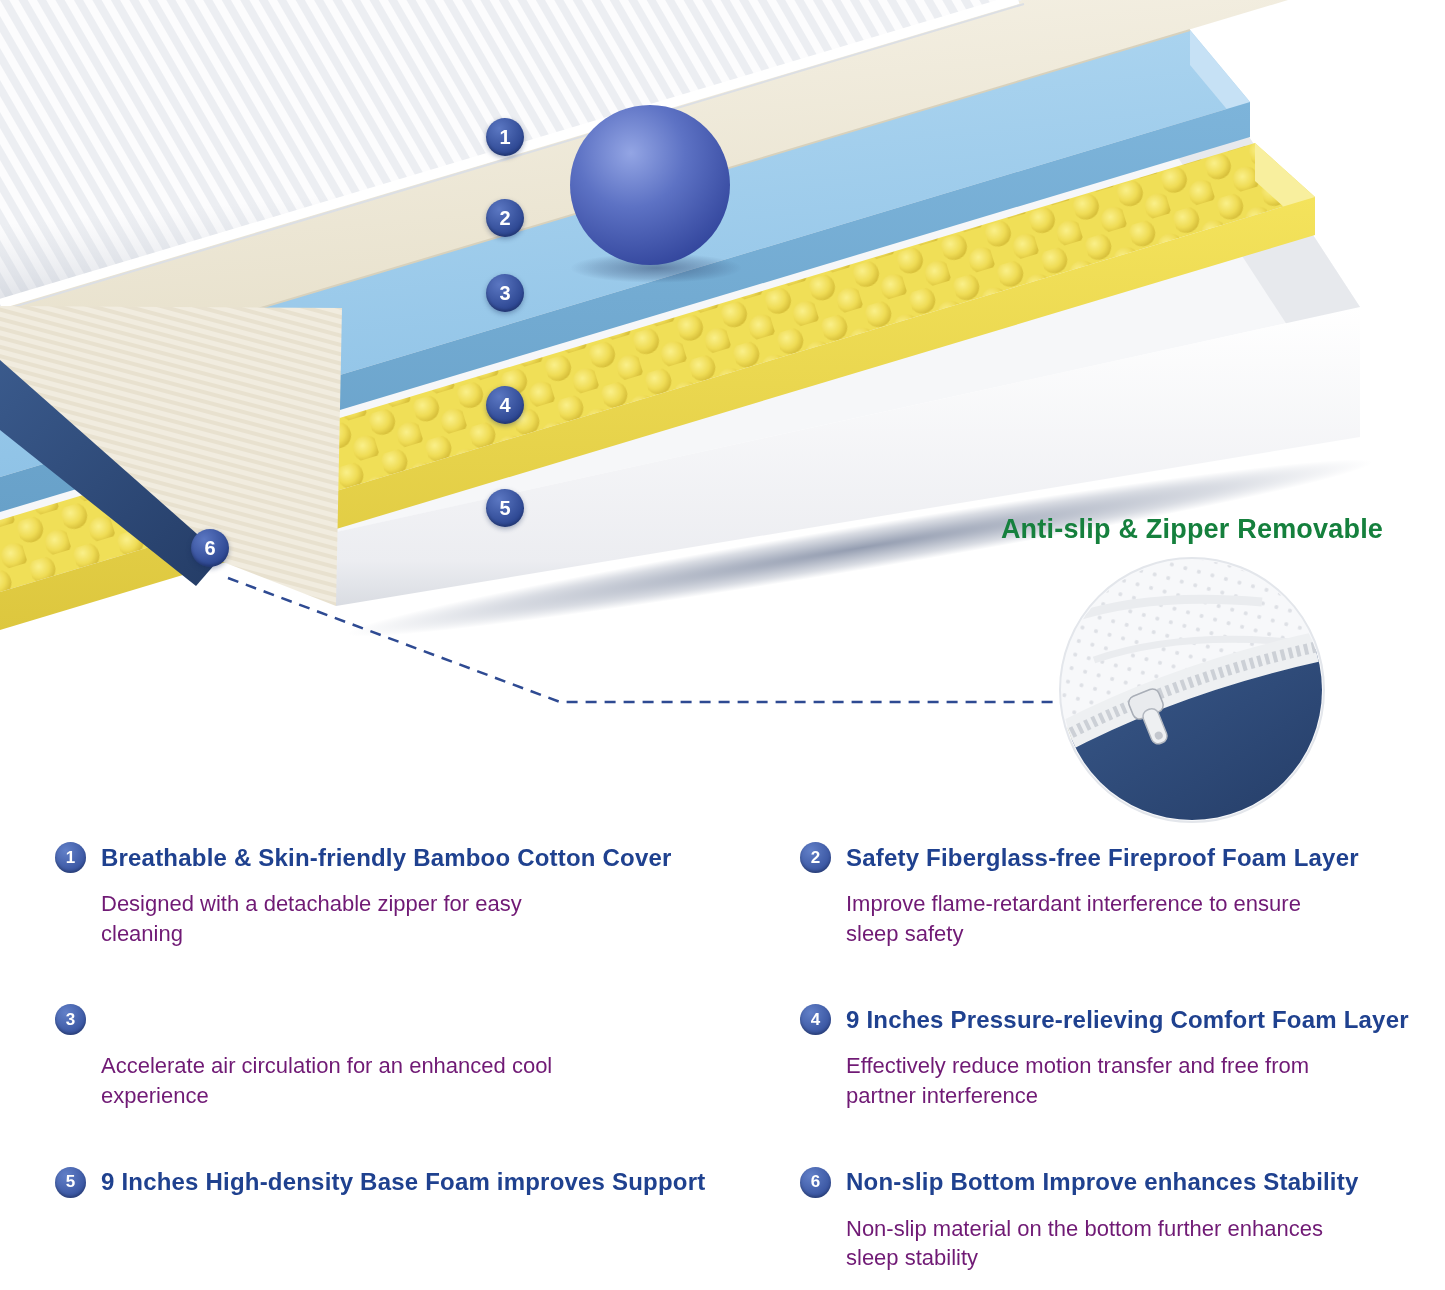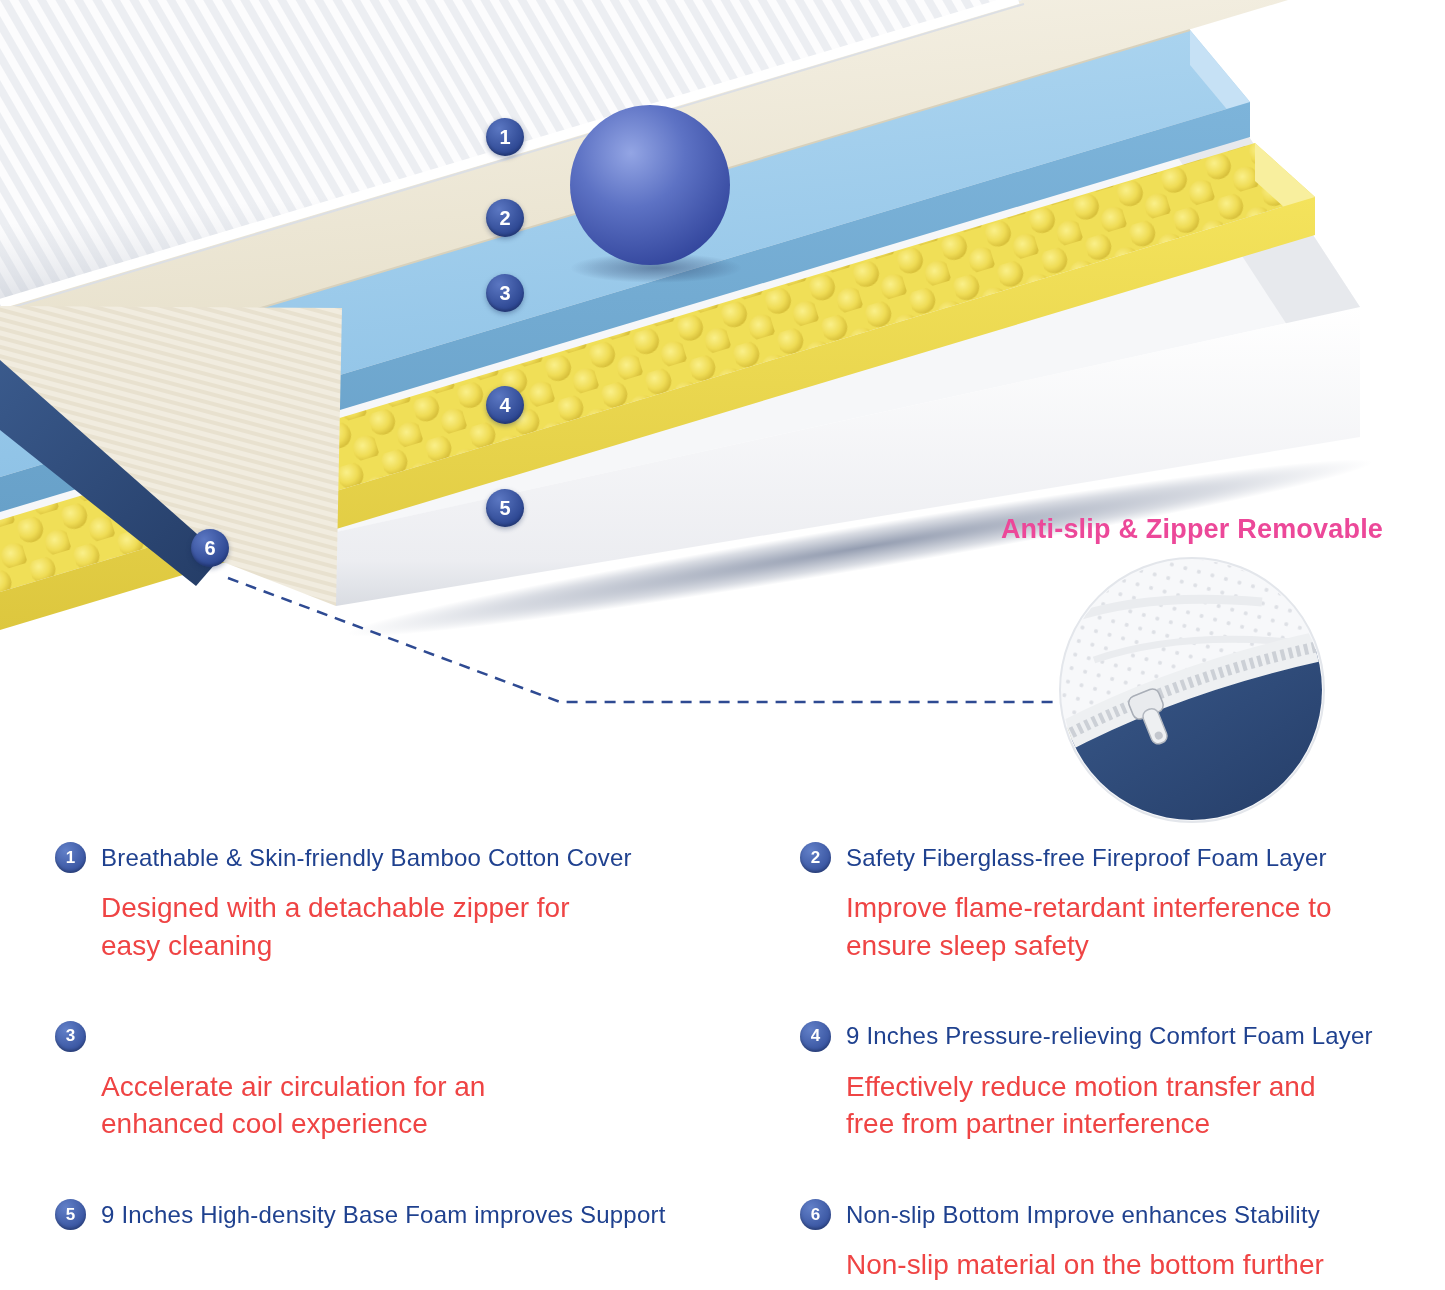--- a/index.html
+++ b/index.html
@@ -10,39 +10,39 @@
   .marker {
     position:absolute; width:38px; height:38px; border-radius:50%;
     background: radial-gradient(circle at 35% 28%, #5b77c2, #2c4691 72%);
     color:#ffffff; font-weight:bold; font-size:20px;
     display:flex; align-items:center; justify-content:center;
     box-shadow: 0 2px 5px rgba(20,40,90,.35), inset 0 -2px 3px rgba(0,0,0,.22);
   }
 
   .inset-title {
     position:absolute; left:972px; top:514px; width:440px;
-    text-align:center; font-size:27px; font-weight:bold; color:#ec4899;
+    text-align:center; font-size:27px; font-weight:bold; color:#15803d;
     letter-spacing:.2px;
   }
 
   .features {
     position:absolute; left:55px; top:842px; width:1355px;
     display:grid; grid-template-columns:745px 1fr; row-gap:56px;
   }
   .feature-header { display:flex; align-items:center; gap:15px; }
   .badge {
     flex:0 0 auto; width:31px; height:31px; border-radius:50%;
     background: radial-gradient(circle at 35% 28%, #6280c8, #37539f 75%);
     color:#fff; font-size:17px; font-weight:bold;
     display:flex; align-items:center; justify-content:center;
     box-shadow: inset 0 -2px 3px rgba(0,0,0,.25);
   }
-  .feature-title { font-size:24px; font-weight:normal; color:#1f418f; letter-spacing:.2px; }
+  .feature-title { font-size:24px; font-weight:bold; color:#1f418f; letter-spacing:.2px; }
   .feature-desc {
-    margin:16px 0 0 46px; font-size:28px; color:#ef4444;
+    margin:16px 0 0 46px; font-size:22px; color:#701a75;
     line-height:1.35; max-width:495px;
   }
 </style>
 </head>
 <body>
 
 <div class="canvas">
 
   <svg class="illustration" width="1445" height="835" viewBox="0 0 1445 835">
     <defs>
@@ -211,17 +211,17 @@
         <div class="badge">5</div>
         <div class="feature-title">9 Inches High-density Base Foam improves Support</div>
       </div>
     </div>
 
     <div class="feature">
       <div class="feature-header">
         <div class="badge">6</div>
         <div class="feature-title">Non-slip Bottom Improve enhances Stability</div>
       </div>
-      <div class="feature-desc">Non-slip material on the bottom further enhances cool stability</div>
+      <div class="feature-desc">Non-slip material on the bottom further enhances sleep stability</div>
     </div>
 
   </div>
 </div>
 
 </body></html>

